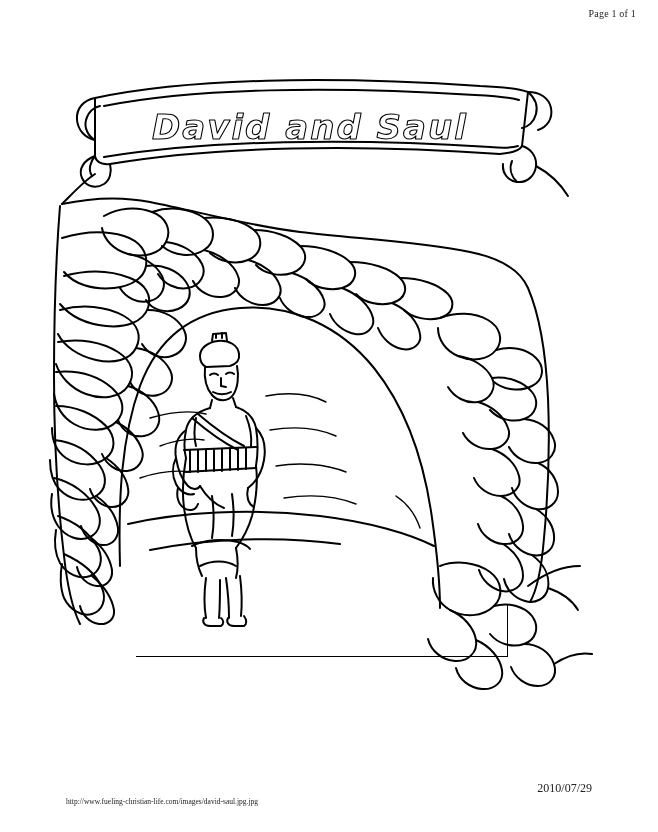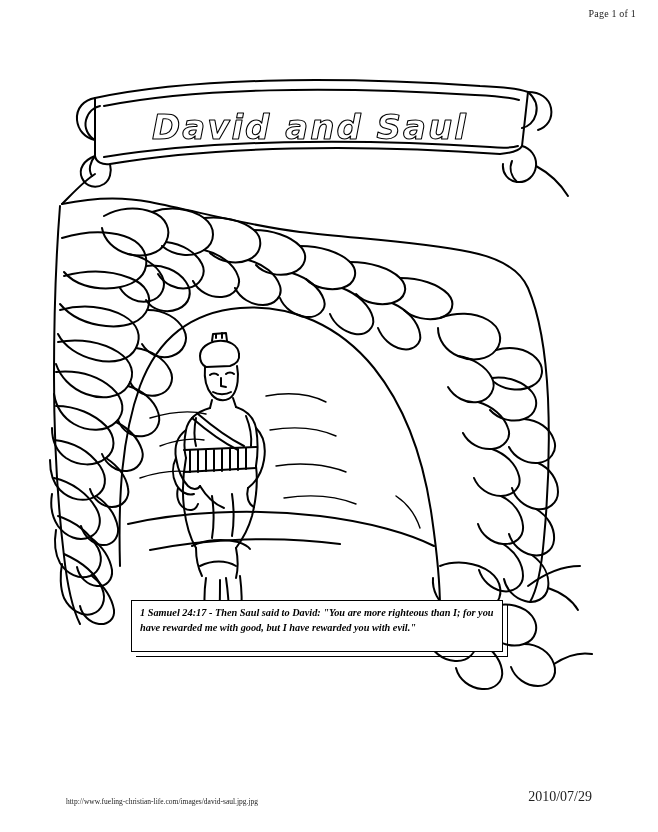--- a/index.html
+++ b/index.html
@@ -33,22 +33,22 @@
     position: absolute;
     left: 66px;
     bottom: 26px;
     font-size: 7.5px;
     font-family: "Liberation Serif", serif;
     color: #222;
   }
   .page-footer-right {
     position: absolute;
     right: 66px;
-    bottom: 27px;
-    font-size: 14px;
+    bottom: 36px;
+    font-size: 12px;
     font-family: "Liberation Serif", serif;
     color: #222;
   }
   .artwork {
     position: absolute;
     left: 0;
     top: 26px;
     width: 658px;
     height: 700px;
   }
@@ -321,20 +321,17 @@
           <path d="M140,452 C158,446 176,444 190,446"></path>
           <path d="M284,472 C310,468 336,470 356,478"></path>
           <path d="M396,470 C408,478 416,490 420,502"></path>
         </g>
 
       </g>
     </svg>
   </div>
 
   <div class="verse-shadow"></div>
-  <div class="verse-box">
-    <div class="verse-text">1 Samuel 24:17 - Then Saul said to David: "You are more righteous than I; for you have rewarded me with good, but I have rewarded you with evil."</div>
-  </div>
 
   <div class="page-footer-left">http://www.fueling-christian-life.com/images/david-saul.jpg.jpg</div>
   <div class="page-footer-right">2010/07/29</div>
 
 </div>
 
 </body></html>

